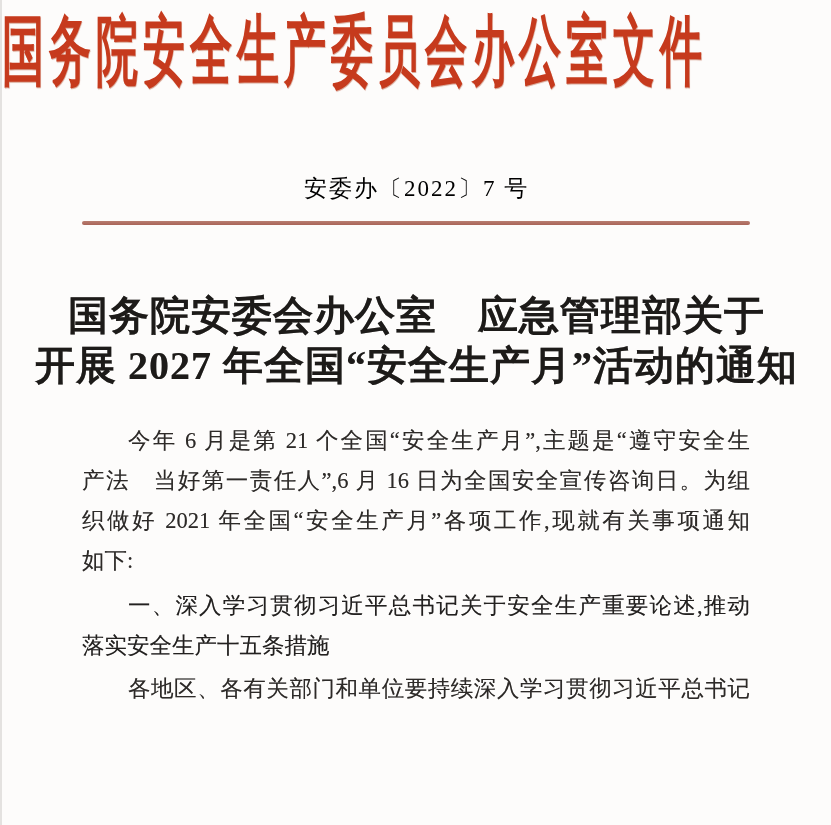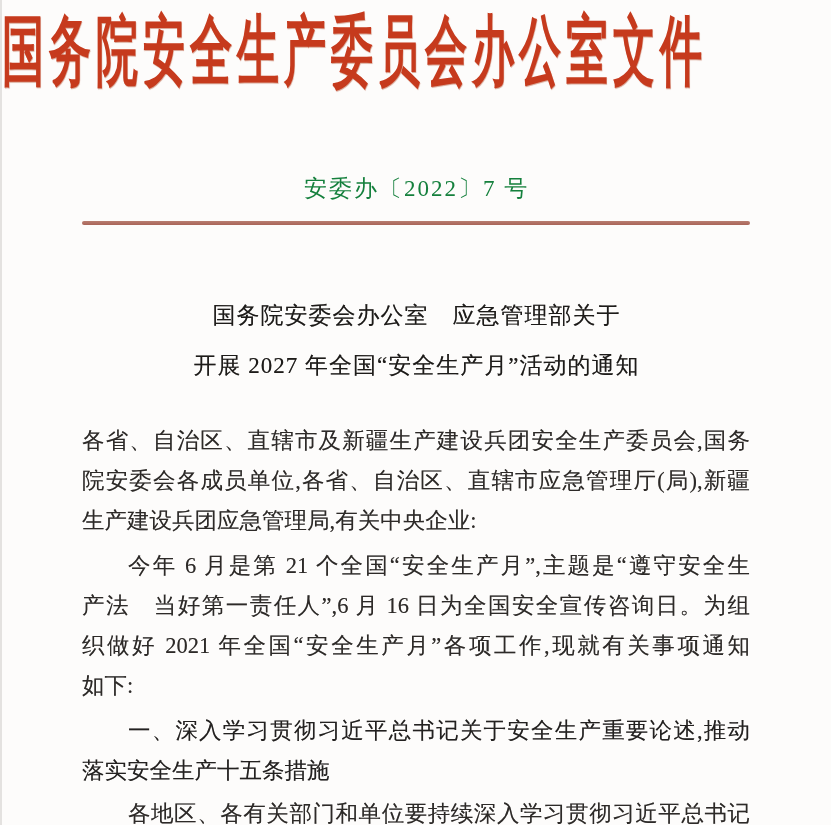--- a/index.html
+++ b/index.html
@@ -43,21 +43,21 @@
   .doc-number {
     position: absolute;
     top: 172px;
     left: 0;
     width: 100%;
     height: 34px;
     line-height: 34px;
     text-align: center;
     font-size: 23px;
     letter-spacing: 2px;
-    color: #15803d;
+    color: #000000;
   }
 
   
   .red-rule {
     position: absolute;
     top: 221px;
     left: 80px;
     width: 668px;
     height: 4px;
     border-radius: 2px;
@@ -66,23 +66,23 @@
 
   
   .title-block {
     position: absolute;
     top: 291px;
     left: 0;
     width: 100%;
     text-align: center;
   }
   .title-line {
-    font-size: 23px;
+    font-size: 40px;
     line-height: 50px;
-    font-weight: 400;
+    font-weight: 700;
     color: #1d1b19;
     letter-spacing: 1px;
     text-shadow: 0 0 0.6px rgba(30, 28, 26, 0.5);
   }
 
   
   .body-block {
     position: absolute;
     top: 421px;
     left: 80px;
@@ -125,25 +125,20 @@
 
   <div class="red-rule"></div>
 
   <div class="title-block">
     <div class="title-line">国务院安委会办公室　应急管理部关于</div>
     <div class="title-line">开展 2027 年全国“安全生产月”活动的通知</div>
   </div>
 
   <div class="body-block">
 
-    <p class="para">
-      <span class="body-line just">各省、自治区、直辖市及新疆生产建设兵团安全生产委员会,国务</span>
-      <span class="body-line just">院安委会各成员单位,各省、自治区、直辖市应急管理厅(局),新疆</span>
-      <span class="body-line">生产建设兵团应急管理局,有关中央企业:</span>
-    </p>
 
     <p class="para">
       <span class="body-line just indent">今年 6 月是第 21 个全国“安全生产月”,主题是“遵守安全生</span>
       <span class="body-line just">产法　当好第一责任人”,6 月 16 日为全国安全宣传咨询日。为组</span>
       <span class="body-line just">织做好 2021 年全国“安全生产月”各项工作,现就有关事项通知</span>
       <span class="body-line">如下:</span>
     </p>
 
     <p class="para heading">
       <span class="body-line just indent">一、深入学习贯彻习近平总书记关于安全生产重要论述,推动</span>

